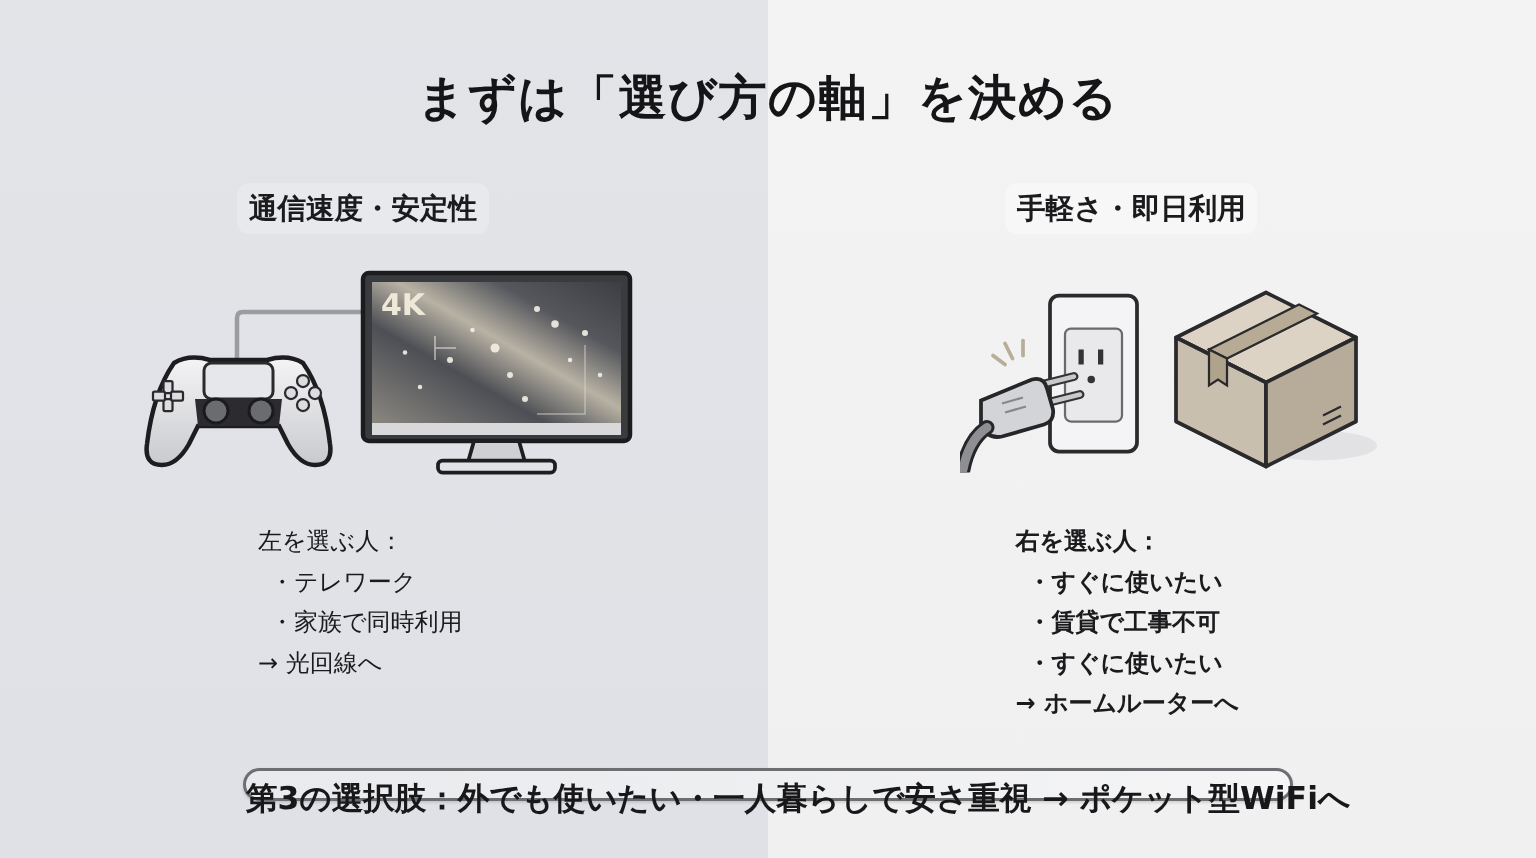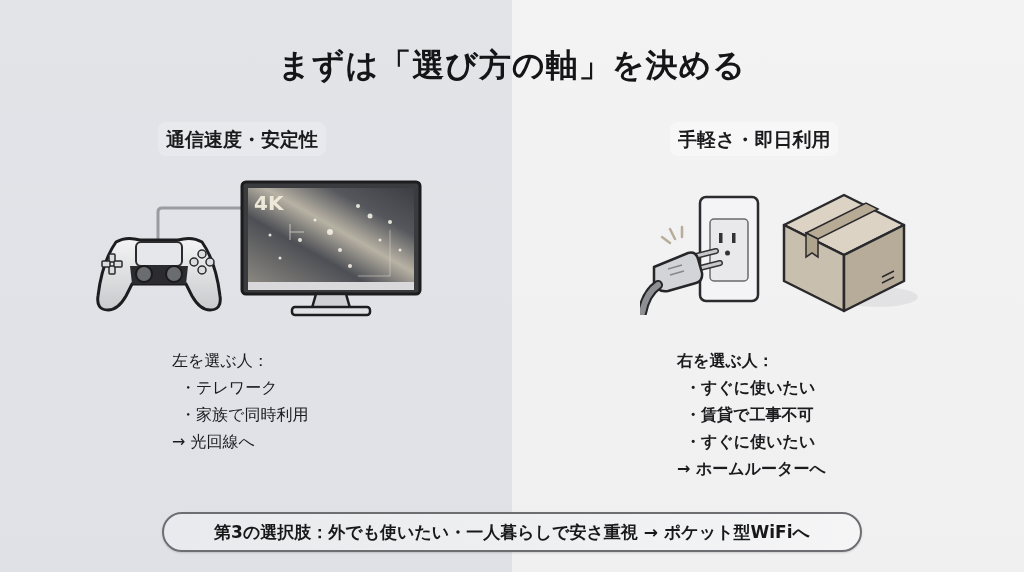--- a/index.html
+++ b/index.html
@@ -38,25 +38,25 @@
     .plug { left: 640px; top: 185px; width: 120px; height: 130px; }
     .box { left: 778px; top: 185px; width: 140px; height: 130px; }
 
     .list { position: absolute; top: 347px; font-size: 16px; line-height: 27px; }
     .list.left { left: 172px; }
     .list.right { left: 677px; font-weight: bold; }
     .list .item { white-space: nowrap; }
     .list .bullet { padding-left: 8px; }
 
     .footer-pill {
-      position: absolute; left: 162px; top: 512px; width: 700px; height: 40px;
+      position: absolute; left: 162px; top: 512px; width: 700px; height: 22px;
       border: 2px solid #6e6e72; border-radius: 20px;
       background: linear-gradient(90deg, #e9eaed 0%, #eeeff1 50%, #f5f5f6 100%);
       box-shadow: 0 1px 2px rgba(0,0,0,0.15);
-      text-align: center; line-height: 36px; font-size: 17px; font-weight: bold;
+      text-align: center; line-height: 36px; font-size: 21px; font-weight: bold;
       color: #18181a; white-space: nowrap;
     }
   </style>
 </head>
 <body>
 
 <div class="panel-left"></div>
 <div class="panel-right"></div>
 
 <h1 class="title">まずは「選び方の軸」を決める</h1>

